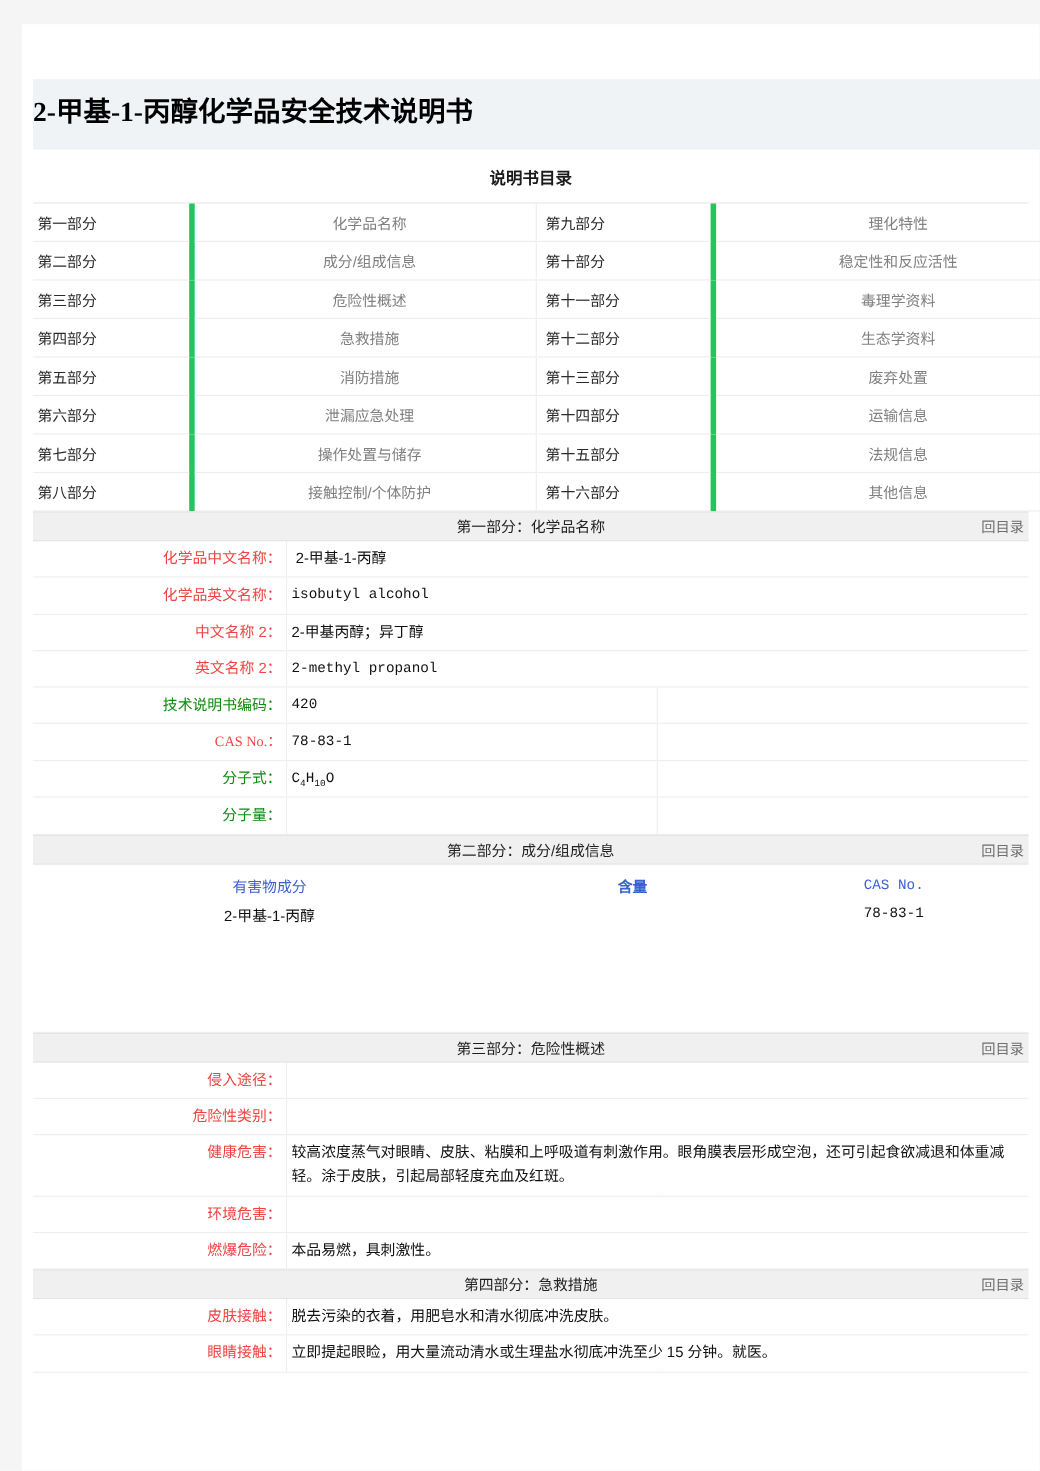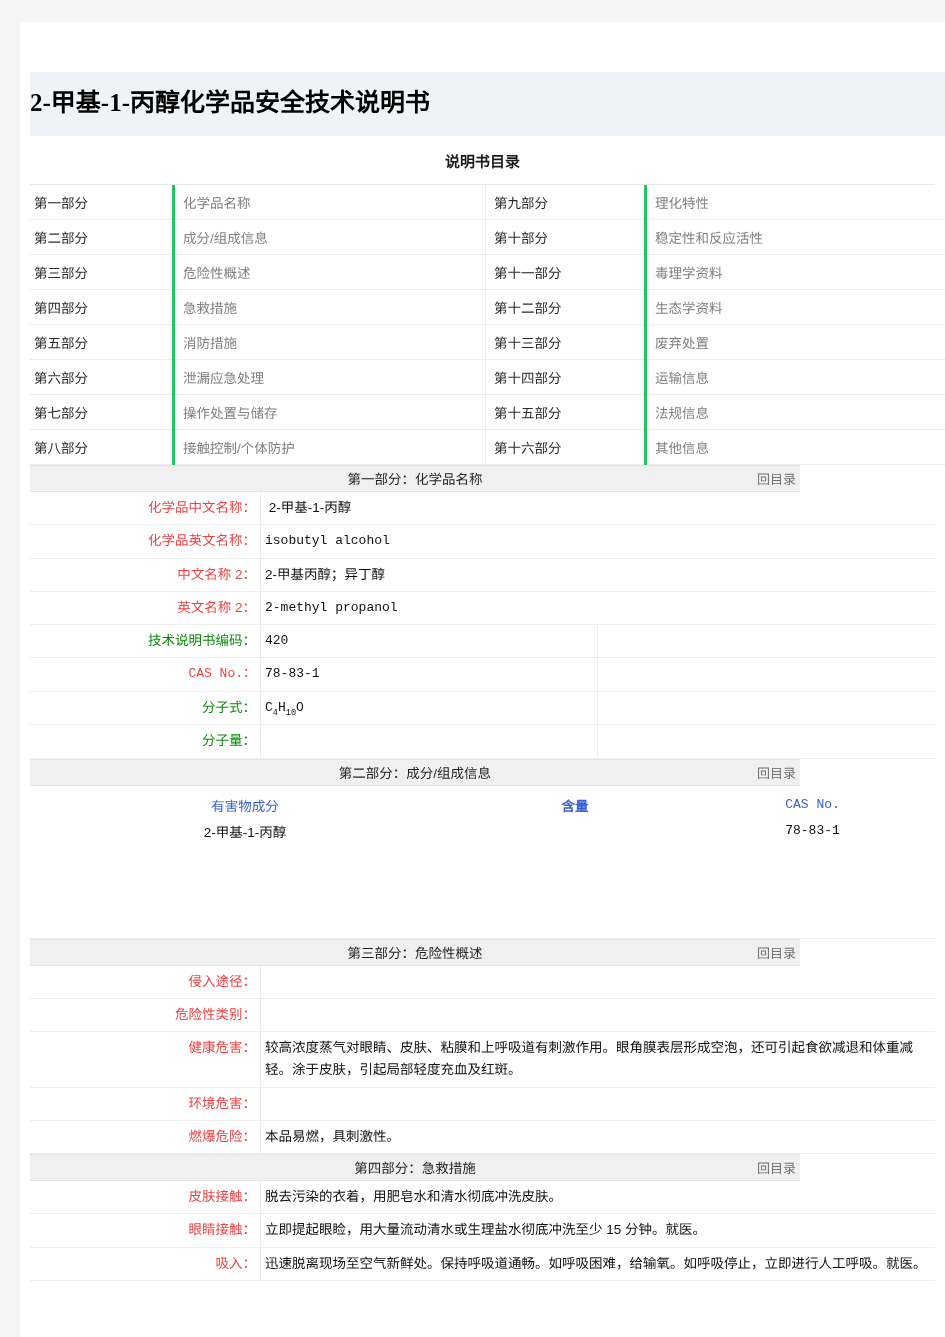--- a/index.html
+++ b/index.html
@@ -66,26 +66,26 @@
     font-size: 13.5px;
     padding: 0 0 0 4px;
     border-bottom: 1px solid #ededed;
     vertical-align: middle;
     white-space: nowrap;
   }
   table.toc td.c1 { width: 138px; color: #2b2b2b; }
   table.toc td.c2 { width: 302px; color: #808080; }
   table.toc td.c3 { width: 150px; color: #2b2b2b; }
   table.toc td.c4 { width: 315px; color: #808080; }
-  table.toc td.c2, table.toc td.c4 { border-left: 3px solid #22c55e; padding-left: 8px;}
+  table.toc td.c2, table.toc td.c4 { border-left: 5px solid #22c55e; padding-left: 8px; text-align: center;}
   table.toc td.c3 { border-left: 1px solid #ededed; padding-left: 8px;}
 
   
   .sec-bar {
-    width: 770px;
+    width: 905px;
     margin: 0 10px;
     box-sizing: border-box;
     background: #f0f0f0;
     position: relative;
     height: 27px;
     line-height: 27px;
     border-top: 1px solid #e4e4e4;
     border-bottom: 1px solid #e4e4e4;
   }
   .sec-bar .sec-title {
@@ -135,21 +135,21 @@
     font-size: 13px;
   }
   td.val.zh { font-family: "Liberation Sans", "DejaVu Sans", sans-serif; }
   td.blank-right {
     width: 333px;
     border-left: 1px solid #eeeeee;
   }
 
   
   td.lab.mono {
-    font-family: Liberation Mono, monospace;
+    font-family: Liberation Serif, serif;
     font-size: 13px;
   }
 
   
   table.comp {
     width: 905px;
     margin: 0 10px;
     border-collapse: collapse;
     table-layout: fixed;
   }
@@ -347,21 +347,17 @@
     <table class="ft">
       <tbody id="s4-body">
           <tr>
             <td class="lab blue">皮肤接触：</td>
             <td class="val zh" colspan="2">脱去污染的衣着，用肥皂水和清水彻底冲洗皮肤。</td>
           </tr>
           <tr>
             <td class="lab blue">眼睛接触：</td>
             <td class="val zh" colspan="2">立即提起眼睑，用大量流动清水或生理盐水彻底冲洗至少 15 分钟。就医。</td>
           </tr>
-          <tr>
-            <td class="lab blue">吸入：</td>
-            <td class="val zh" colspan="2">迅速脱离现场至空气新鲜处。保持呼吸道通畅。如呼吸困难，给输氧。如呼吸停止，立即进行人工呼吸。就医。</td>
-          </tr>
         </tbody>
     </table>
 
   </div>
 </div>
 
 </body></html>

